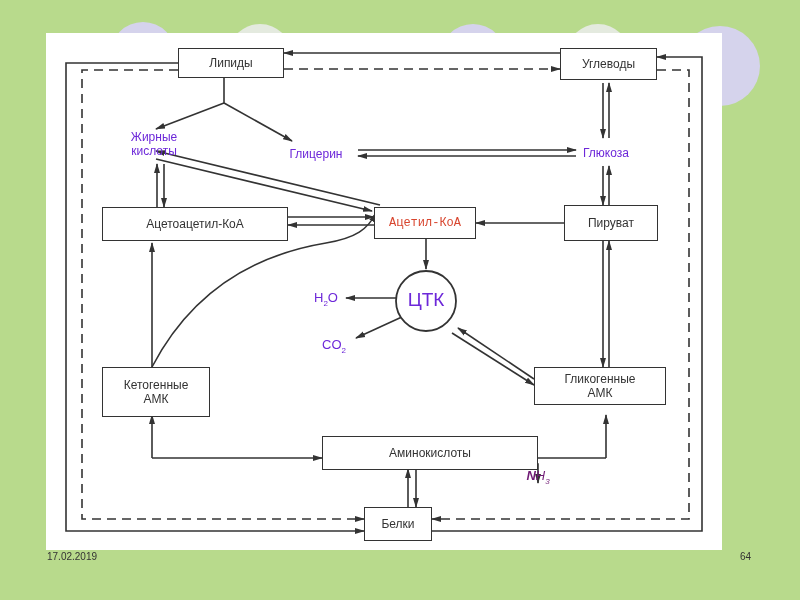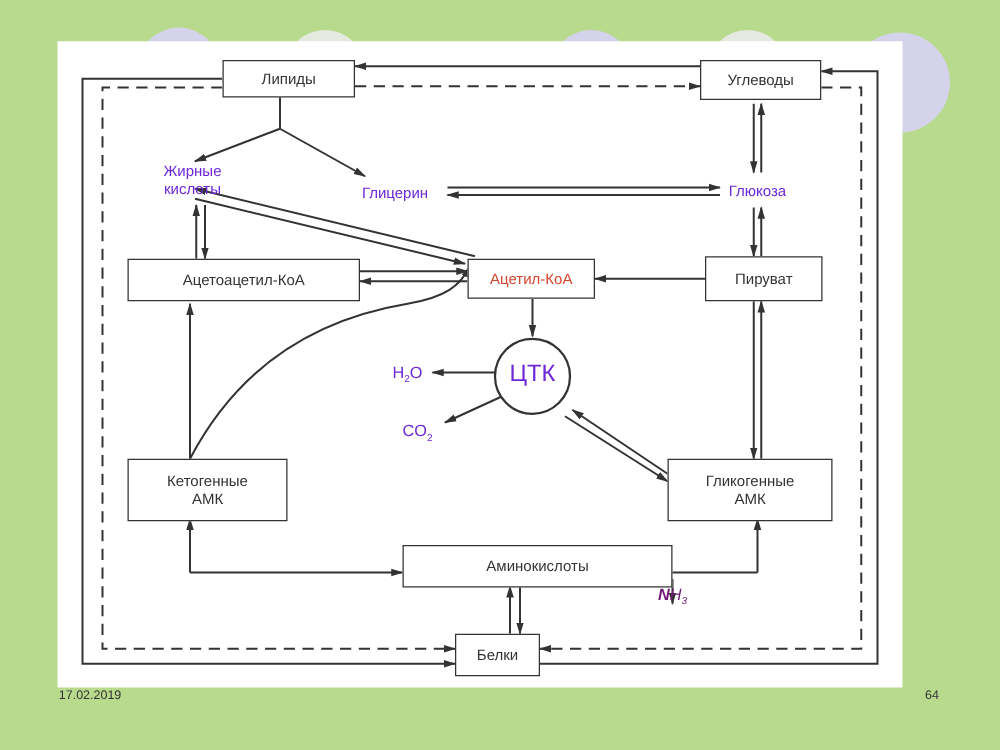--- a/index.html
+++ b/index.html
@@ -98,37 +98,37 @@
   <div class="box" style="left:514px;top:15px;width:97px;height:32px;">Углеводы</div>
 
   <div class="lbl" style="left:72px;top:97px;width:72px;">
     <div>Жирные</div>
     <div>кислоты</div>
   </div>
   <div class="lbl" style="left:230px;top:114px;width:80px;">Глицерин</div>
   <div class="lbl" style="left:530px;top:113px;width:60px;">Глюкоза</div>
 
   <div class="box" style="left:56px;top:174px;width:186px;height:34px;">Ацетоацетил-КоА</div>
-  <div class="box red" style="left:328px;top:174px;width:102px;height:32px;">Ацетил-КоА</div>
+  <div class="box red" style="left:328px;top:174px;width:102px;height:32px;font-family:Liberation Mono, monospace;">Ацетил-КоА</div>
   <div class="box" style="left:518px;top:172px;width:94px;height:36px;">Пируват</div>
 
   <div class="lbl" style="left:350px;top:260px;width:60px;font-size:19px;">ЦТК</div>
 
   <div class="lbl" style="left:260px;top:258px;width:40px;font-size:13px;">
     <span>H</span><sub>2</sub><span>O</span>
   </div>
   <div class="lbl" style="left:268px;top:305px;width:40px;font-size:13px;text-align:center;">
     <span>CO</span><sub>2</sub>
   </div>
 
-  <div class="box" style="left:56px;top:334px;width:128px;height:50px;flex-direction:column;text-align:center;">
+  <div class="box" style="left:56px;top:334px;width:108px;height:50px;flex-direction:column;text-align:center;">
     <div>Кетогенные</div>
     <div>АМК</div>
   </div>
-  <div class="box" style="left:488px;top:334px;width:132px;height:50px;flex-direction:column;">
+  <div class="box" style="left:488px;top:334px;width:132px;height:38px;flex-direction:column;">
     <div>Гликогенные</div>
     <div>АМК</div>
   </div>
 
   <div class="box" style="left:276px;top:403px;width:216px;height:34px;">Аминокислоты</div>
   <div class="lbl" style="left:472px;top:436px;width:40px;font-size:13px;color:#701a75;font-style:italic;">
     <b>N</b><span>H</span><sub>3</sub>
   </div>
   <div class="box" style="left:318px;top:474px;width:68px;height:34px;">Белки</div>
 </div>

